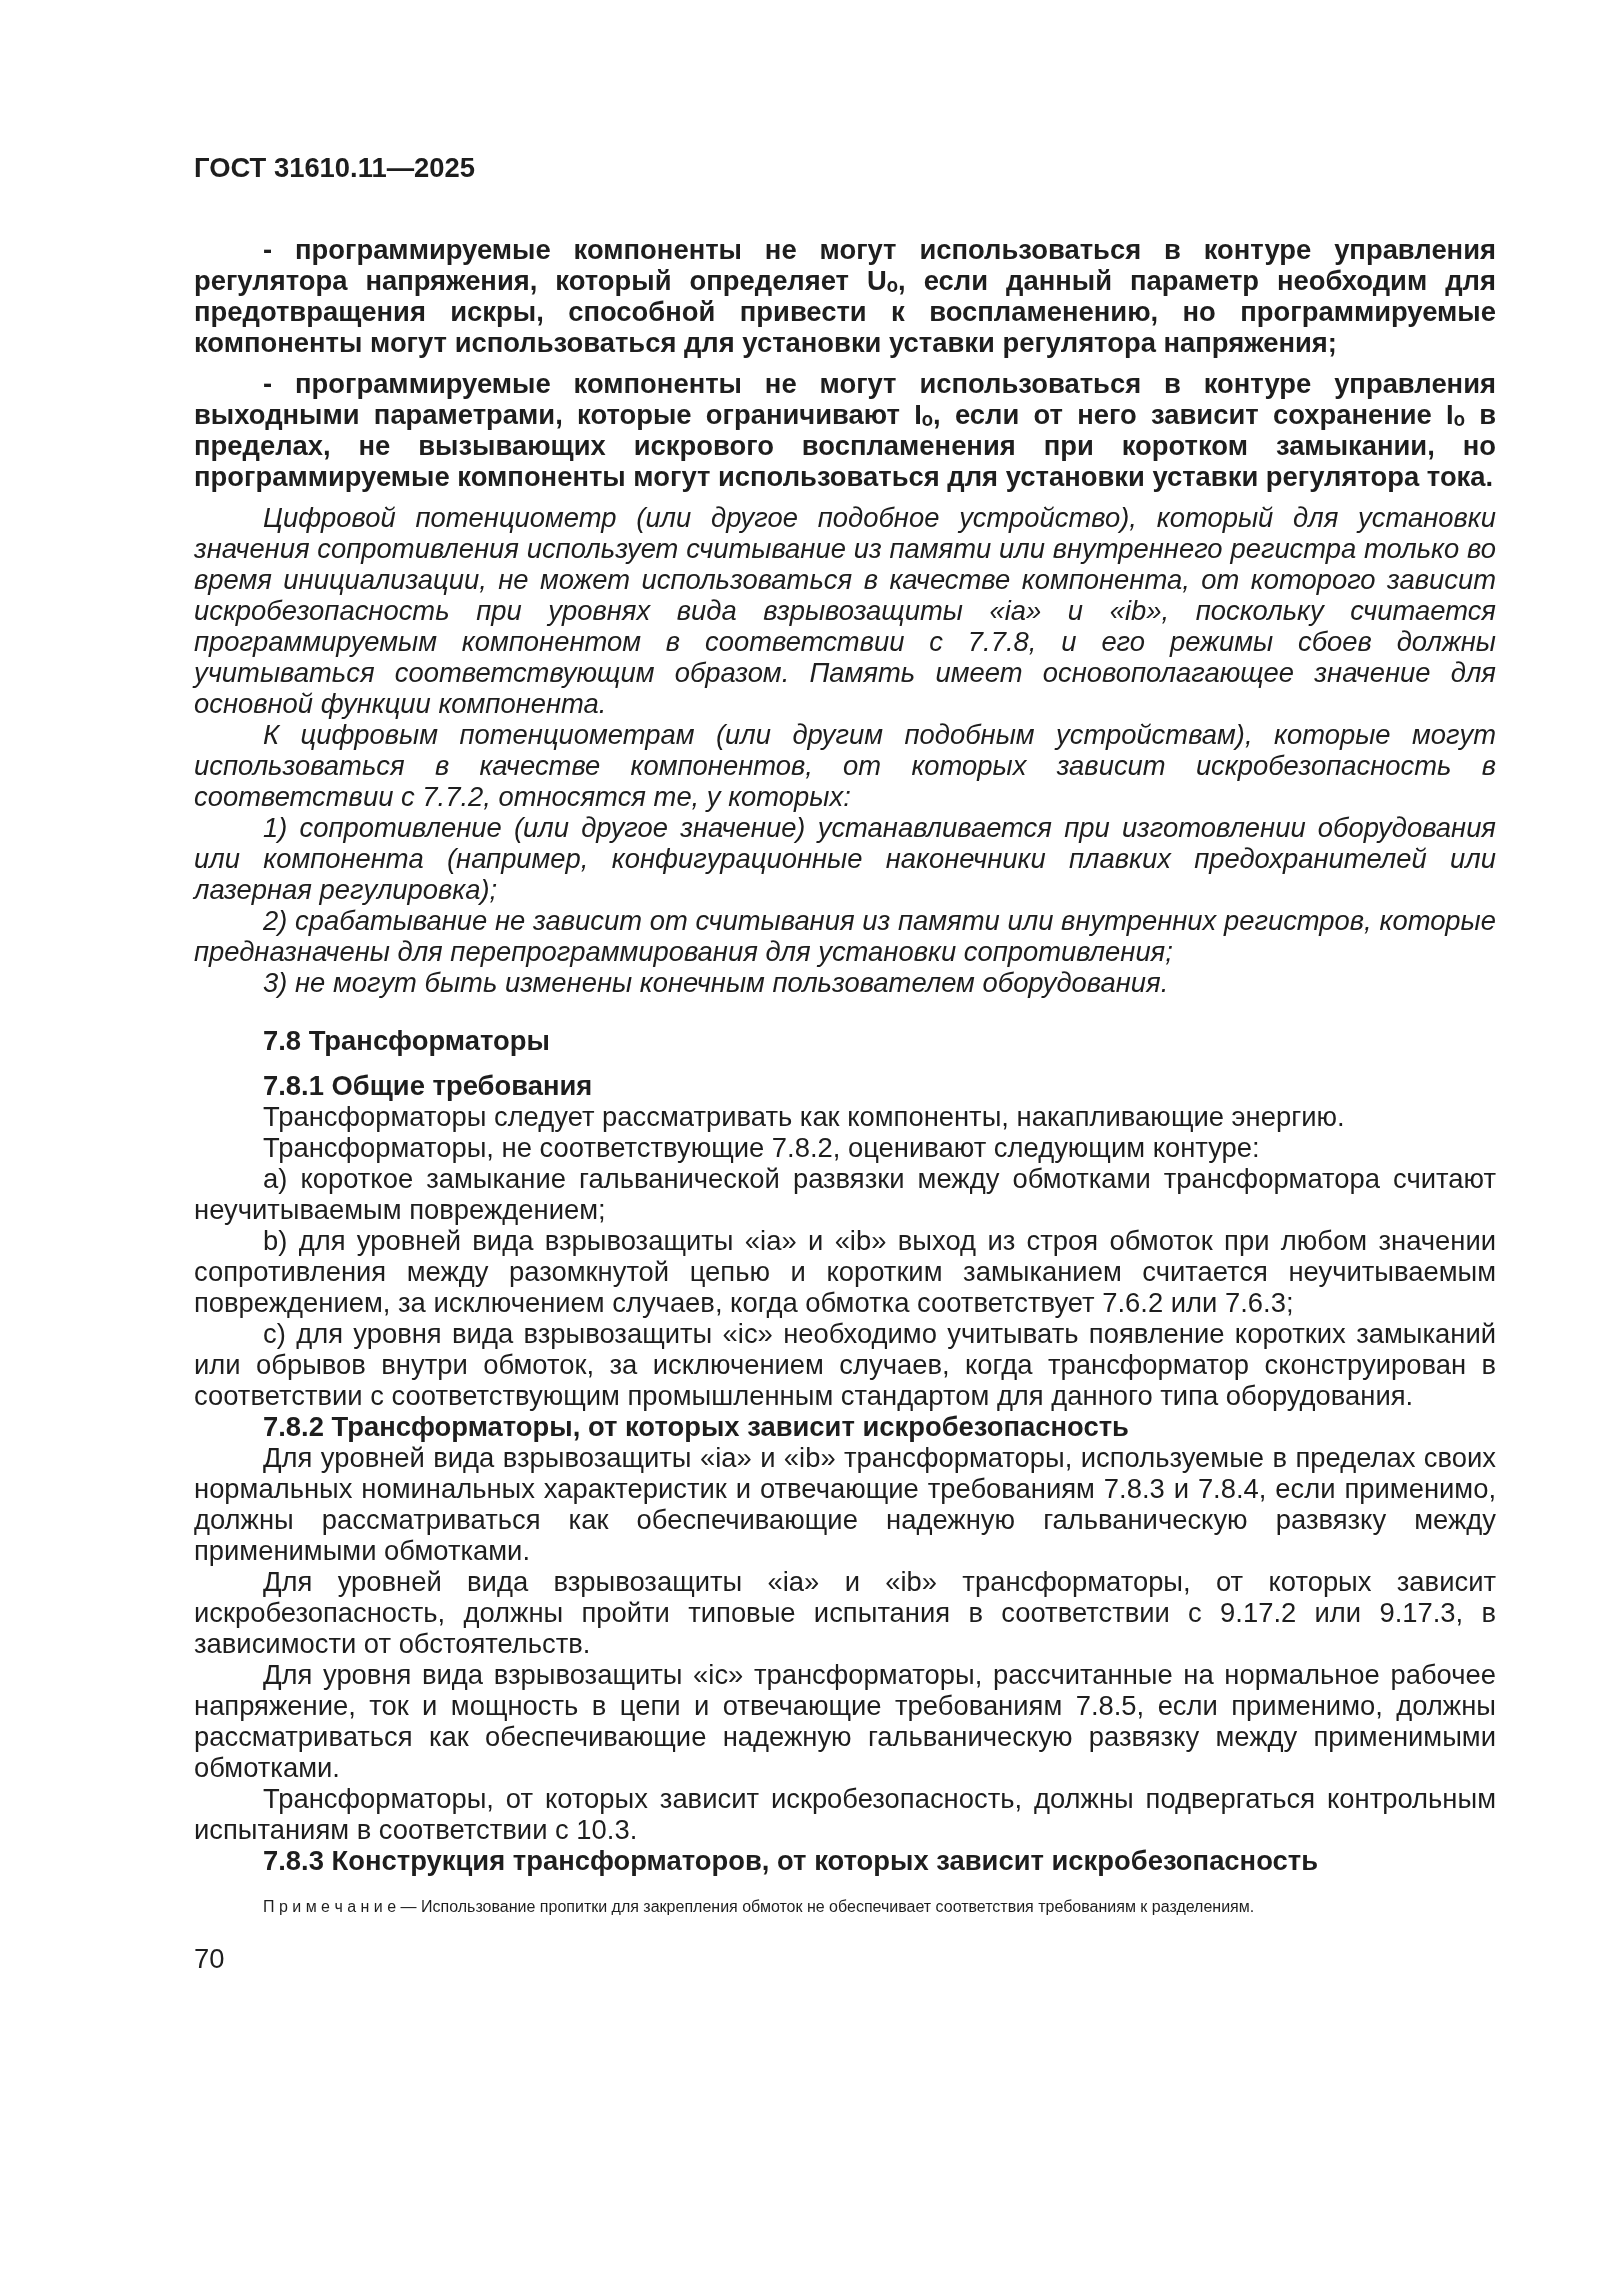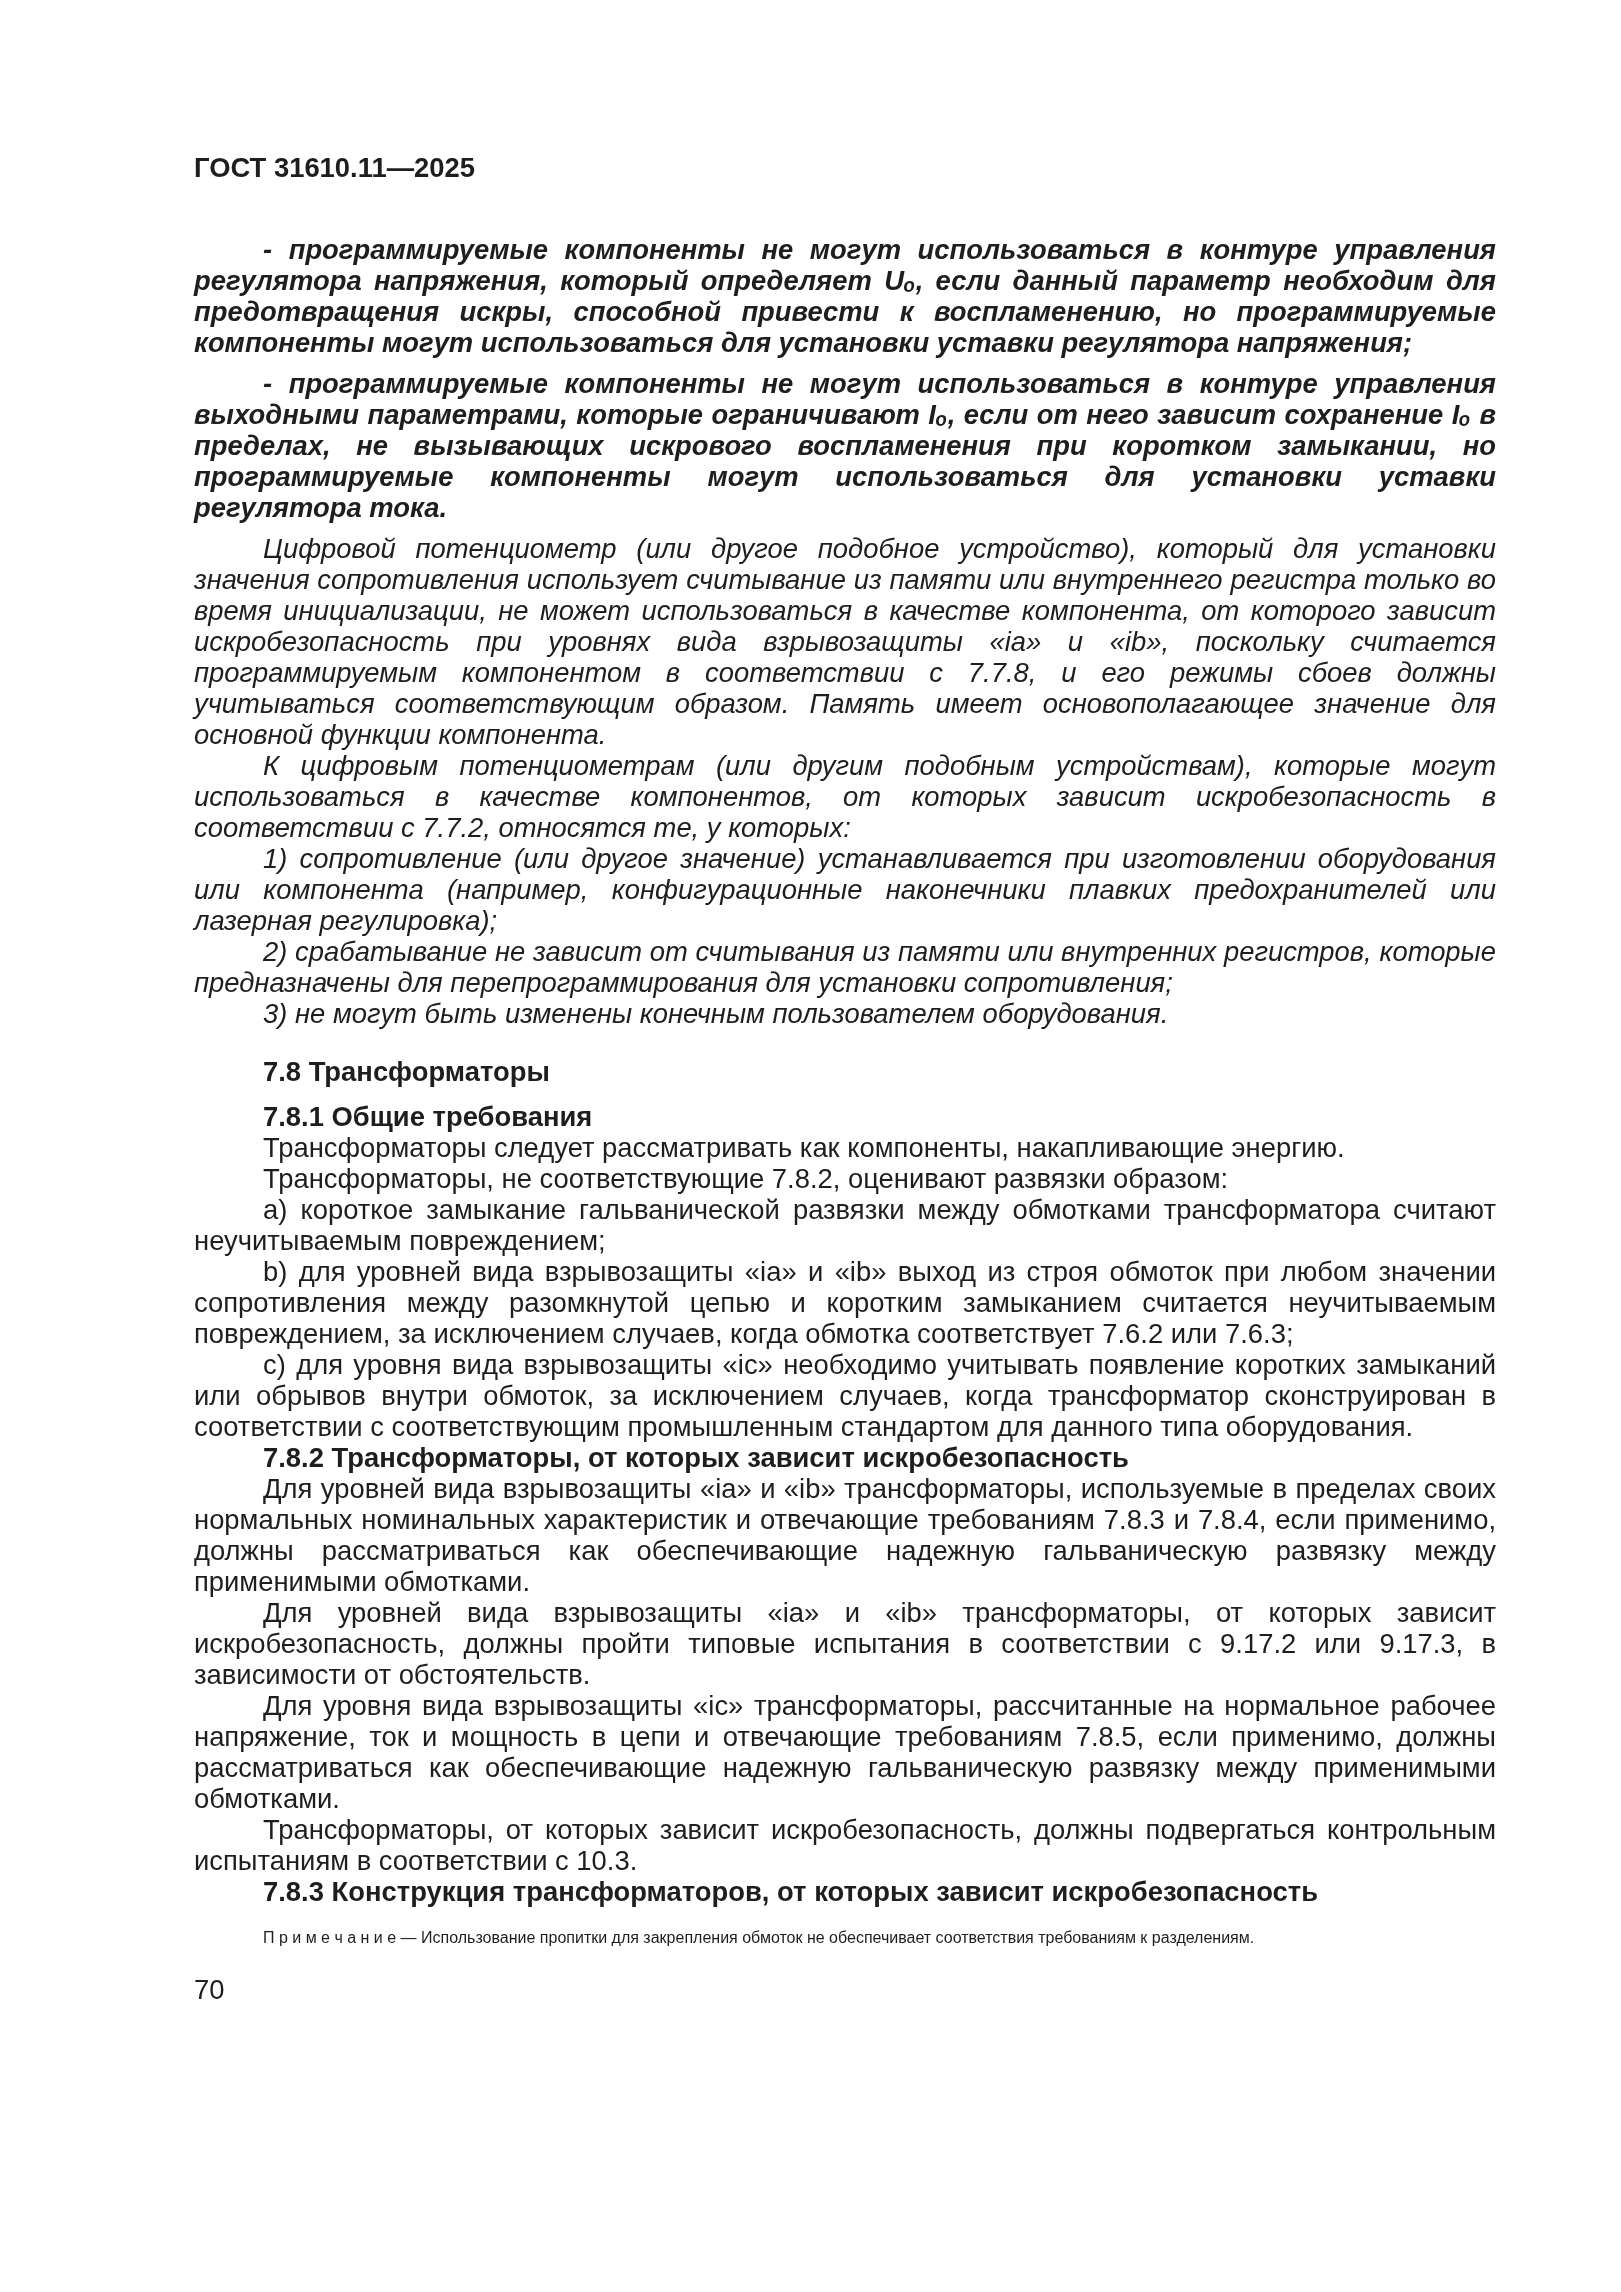--- a/index.html
+++ b/index.html
@@ -10,21 +10,21 @@
     background:#ffffff;
     color:#1e1e1e;
     padding:152px 125px 0 194px;
     font-family:"Liberation Sans","DejaVu Sans",sans-serif;
     font-size:27.4px;
     line-height:31px;
     overflow:hidden;
   }
   .hdr{font-weight:700;margin:0 0 51px 0;font-size:27.4px;}
   .page p{margin:0;text-indent:69px;text-align:justify;}
-  .bi{font-weight:700;font-style:italic;}
+  .bi{font-weight:700;}
   .it{font-style:italic;}
   .h{font-weight:700;text-align:center;}
   .mt-sm{margin-top:9.8px !important;}
   .mt-h1{margin-top:27.4px !important;}
   .mt-h2{margin-top:13.7px !important;}
   .note{font-size:16px;line-height:28px;margin-top:17.6px !important;}
   .pageno{margin-top:21.6px !important;text-indent:0 !important;text-align:right;}
 </style>
 </head>
 <body>
@@ -37,21 +37,21 @@
   <p class="it mt-sm">Цифровой потенциометр (или другое подобное устройство), который для установки значения сопротивления использует считывание из памяти или внутреннего регистра только во время инициализации, не может использоваться в качестве компонента, от которого зависит искробезопасность при уровнях вида взрывозащиты «ia» и «ib», поскольку считается программируемым компонентом в соответствии с 7.7.8, и его режимы сбоев должны учитываться соответствующим образом. Память имеет основополагающее значение для основной функции компонента.</p>
   <p class="it">К цифровым потенциометрам (или другим подобным устройствам), которые могут использоваться в качестве компонентов, от которых зависит искробезопасность в соответствии с 7.7.2, относятся те, у которых:</p>
   <p class="it">1) сопротивление (или другое значение) устанавливается при изготовлении оборудования или компонента (например, конфигурационные наконечники плавких предохранителей или лазерная регулировка);</p>
   <p class="it">2) срабатывание не зависит от считывания из памяти или внутренних регистров, которые предназначены для перепрограммирования для установки сопротивления;</p>
   <p class="it">3) не могут быть изменены конечным пользователем оборудования.</p>
 
   <p class="h mt-h1">7.8 Трансформаторы</p>
   <p class="h mt-h2">7.8.1 Общие требования</p>
 
   <p>Трансформаторы следует рассматривать как компоненты, накапливающие энергию.</p>
-  <p>Трансформаторы, не соответствующие 7.8.2, оценивают развязки образом:</p>
+  <p>Трансформаторы, не соответствующие 7.8.2, оценивают следующим контуре:</p>
   <p>a) короткое замыкание гальванической развязки между обмотками трансформатора считают неучитываемым повреждением;</p>
   <p>b) для уровней вида взрывозащиты «ia» и «ib» выход из строя обмоток при любом значении сопротивления между разомкнутой цепью и коротким замыканием считается неучитываемым повреждением, за исключением случаев, когда обмотка соответствует 7.6.2 или 7.6.3;</p>
   <p>c) для уровня вида взрывозащиты «ic» необходимо учитывать появление коротких замыканий или обрывов внутри обмоток, за исключением случаев, когда трансформатор сконструирован в соответствии с соответствующим промышленным стандартом для данного типа оборудования.</p>
 
   <p class="h">7.8.2 Трансформаторы, от которых зависит искробезопасность</p>
 
   <p>Для уровней вида взрывозащиты «ia» и «ib» трансформаторы, используемые в пределах своих нормальных номинальных характеристик и отвечающие требованиям 7.8.3 и 7.8.4, если применимо, должны рассматриваться как обеспечивающие надежную гальваническую развязку между применимыми обмотками.</p>
   <p>Для уровней вида взрывозащиты «ia» и «ib» трансформаторы, от которых зависит искробезопасность, должны пройти типовые испытания в соответствии с 9.17.2 или 9.17.3, в зависимости от обстоятельств.</p>
   <p>Для уровня вида взрывозащиты «ic» трансформаторы, рассчитанные на нормальное рабочее напряжение, ток и мощность в цепи и отвечающие требованиям 7.8.5, если применимо, должны рассматриваться как обеспечивающие надежную гальваническую развязку между применимыми обмотками.</p>
   <p>Трансформаторы, от которых зависит искробезопасность, должны подвергаться контрольным испытаниям в соответствии с 10.3.</p>

